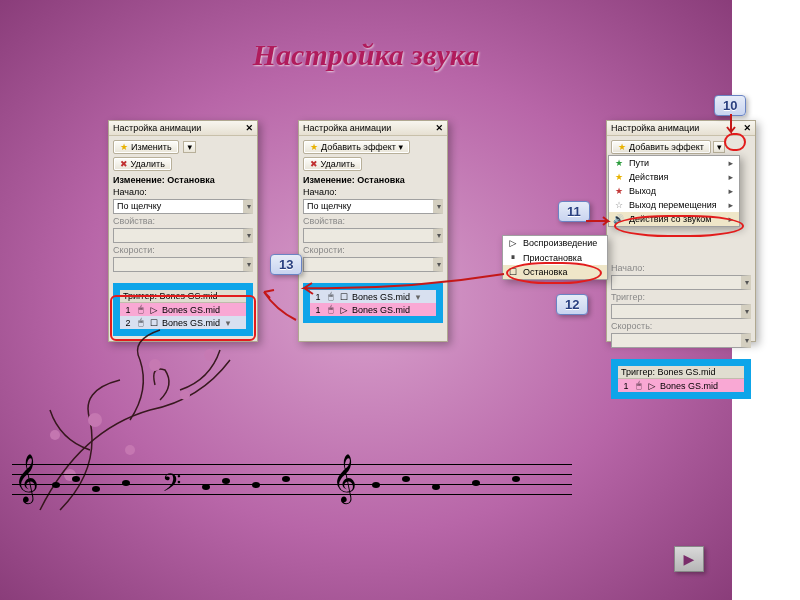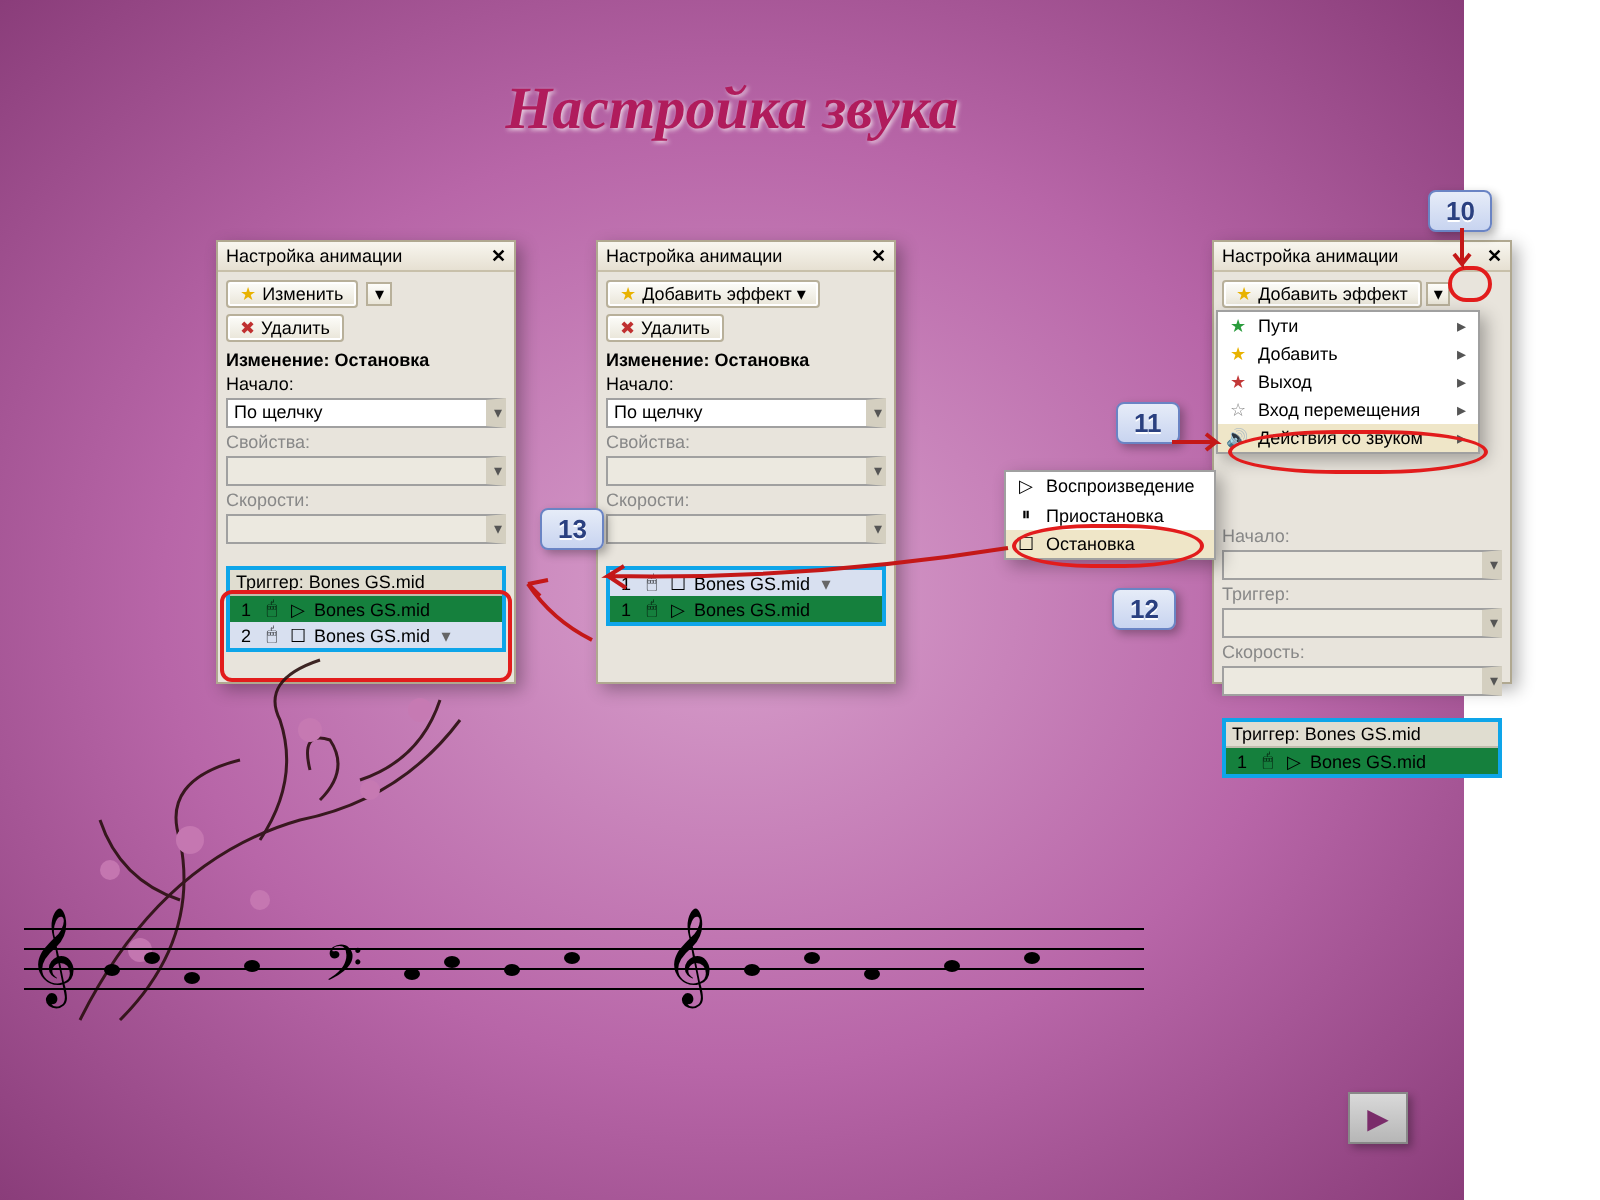--- a/index.html
+++ b/index.html
@@ -10,21 +10,21 @@
   .panel-head .close{float:right;font-weight:bold;cursor:default}
   .panel-body{padding:4px}
   .btn{background:linear-gradient(#fdfdfa,#e9e5d8);border:1px solid #b8b09a;border-radius:2px;padding:1px 6px;display:inline-block;font-size:9px;box-shadow:inset 0 0 0 1px #fff}
   .star{color:#e8b200;margin-right:3px}
   .small-btn{background:linear-gradient(#fdfdfa,#e9e5d8);border:1px solid #b8b09a;padding:0 3px;display:inline-block;font-size:9px;margin-left:2px}
   .section-label{font-size:9px;font-weight:bold;margin:4px 0 1px}
   .label-small{font-size:9px;margin:2px 0}
   .dd{background:#fff;border:1px solid #a0a0a0;border-right:10px solid #d4cfc0;height:13px;line-height:13px;padding:0 3px;font-size:9px;margin:2px 0;position:relative}
   .dd.dis{background:#ece9e0;color:#888}
   .dd::after{content:'▾';position:absolute;right:-8px;top:0;font-size:8px;color:#555}
-  .list{background:#15803d;border:2px solid #0ea5e9;margin-top:11px}
+  .list{background:#f9a8d4;border:7px solid #0ea5e9;margin-top:11px}
   .list-title{background:#e0ddd0;font-size:9px;padding:1px 3px;border-bottom:1px solid #c0bcac}
   .list-row{font-size:9px;padding:1px 3px;display:flex;align-items:center;gap:3px}
   .num{width:10px;text-align:center}
   .icon{width:10px;text-align:center}
   .seldd{width:10px;text-align:center;color:#666}
   .callout{position:absolute;background:linear-gradient(#e6ecf8,#c8d4f0);border:1px solid #6a84c4;border-radius:4px;padding:2px 8px;font-size:13px;font-weight:bold;color:#2a4080;text-shadow:0 1px 0 #fff;box-shadow:2px 2px 5px rgba(0,0,0,.3)}
   .red-oval{position:absolute;border:2px solid #e21c1c;border-radius:50%/60%;pointer-events:none}
   .red-box{position:absolute;border:2px solid #e21c1c;border-radius:6px;pointer-events:none}
   svg.arrow{position:absolute;pointer-events:none}
   .flyout{position:absolute;background:#fff;border:1px solid #a0a0a0;box-shadow:3px 3px 8px rgba(0,0,0,.3)}
@@ -146,31 +146,31 @@
   </div>
 
   <div class="flyout" style="left:608px;top:155px;width:130px">
     <div class="flyout-row">
         <span class="ic" style="color:#2a9c3c">★</span>
         <span>Пути</span>
         <span class="arr">▸</span>
       </div>
     <div class="flyout-row">
         <span class="ic" style="color:#e8b200">★</span>
-        <span>Добавить</span>
+        <span>Действия</span>
         <span class="arr">▸</span>
       </div>
     <div class="flyout-row">
         <span class="ic" style="color:#c23838">★</span>
         <span>Выход</span>
         <span class="arr">▸</span>
       </div>
     <div class="flyout-row">
         <span class="ic" style="color:#888">☆</span>
-        <span>Вход перемещения</span>
+        <span>Выход перемещения</span>
         <span class="arr">▸</span>
       </div>
     <div class="flyout-row" style="background:#efe6c8">
         <span class="ic" style="color:#d8a030">🔊</span>
         <span>Действия со звуком</span>
         <span class="arr">▸</span>
       </div>
   </div>
 
   <div class="sub-flyout" style="left:502px;top:235px;width:104px">

